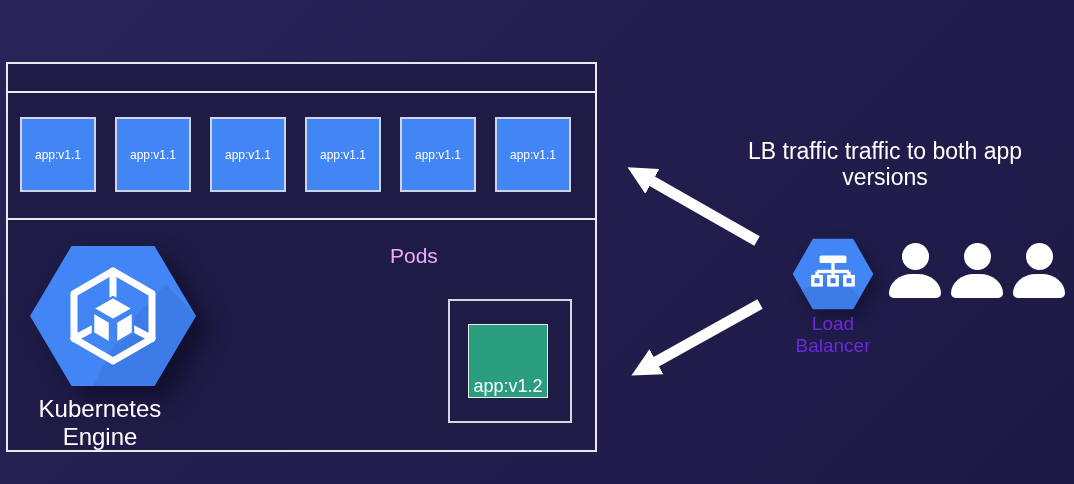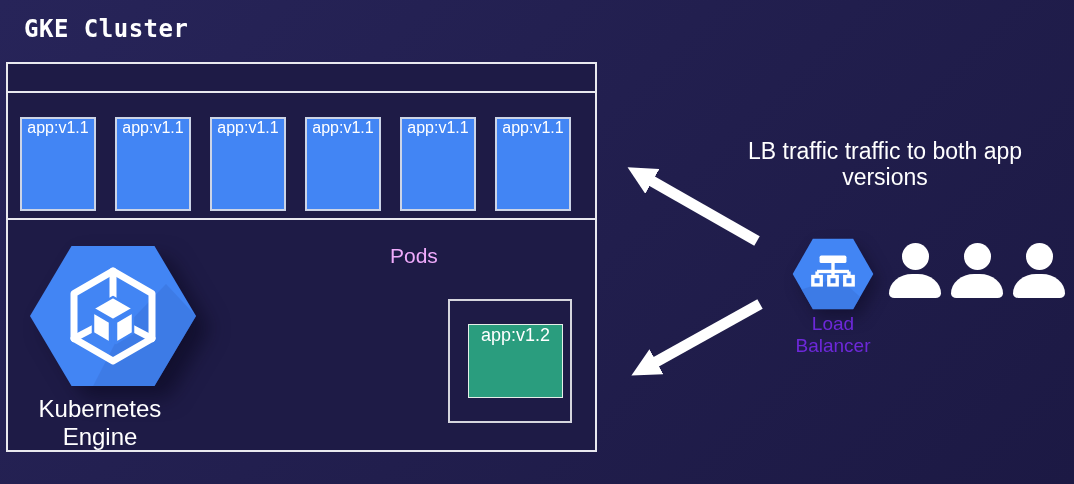--- a/index.html
+++ b/index.html
@@ -23,42 +23,42 @@
     position:absolute;left:6px;top:62px;width:587px;height:386px;
     border:2px solid #e9e9ef;background:#1e1b46;
   }
   .cluster-header{height:27px;border-bottom:2px solid #e9e9ef;}
   .pods-row{
     height:127px;border-bottom:2px solid #e9e9ef;
     display:flex;align-items:flex-start;padding:24px 0 0 12px;gap:19px;
     box-sizing:border-box;
   }
   .pod-v1{
-    width:76px;height:94px;flex:0 0 auto;box-sizing:border-box;
+    width:76px;height:75px;flex:0 0 auto;box-sizing:border-box;
     background:#4285f4;border:2px solid #ccd4e6;
-    display:flex;justify-content:center;
-    font-size:16px;color:#fff;white-space:nowrap;
+    display:flex;align-items:center;justify-content:center;
+    font-size:12px;color:#fff;white-space:nowrap;
   }
   .cluster-body{position:relative;height:228px;}
 
   .pods-label{position:absolute;left:382px;top:24px;font-size:21px;color:#f0abfc;}
 
   .gke-icon{position:absolute;left:22px;top:22px;
     filter:drop-shadow(14px 12px 10px rgba(8,6,28,.55));}
   .engine-label{position:absolute;left:4px;top:175px;width:176px;
     text-align:center;font-size:24px;color:#fff;}
 
   .v2-box{
     position:absolute;left:440px;top:79px;width:124px;height:124px;
     border:2px solid #d6d6de;box-sizing:border-box;
   }
   .pod-v2{
-    position:absolute;left:18px;top:23px;width:95px;height:74px;
+    position:absolute;left:18px;top:23px;width:80px;height:74px;
     background:#2a9d7e;border:1.5px solid #e6efe9;box-sizing:border-box;
-    display:flex;align-items:flex-start;justify-content:center;
+    display:flex;align-items:flex-end;justify-content:center;
     font-size:18px;color:#fff;white-space:nowrap;
   }
 
   
   .annotation{
     position:absolute;left:711px;top:138px;width:348px;
     text-align:center;font-size:23px;line-height:1.15;color:#fff;
   }
   .lb-icon{position:absolute;left:791px;top:237px;
     filter:drop-shadow(6px 8px 8px rgba(8,6,28,.45));}
@@ -72,21 +72,20 @@
     border-radius:26px 26px 6px 6px / 22px 22px 5px 5px;}
   .u1{left:889px;} .u2{left:951px;} .u3{left:1013px;}
 
   .arrows{position:absolute;left:0;top:0;pointer-events:none;}
 </style>
 </head>
 <body>
 
 <div class="stage">
 
-  <h1 class="title">GKE Cluster</h1>
 
   <div class="cluster">
     <div class="cluster-header"></div>
 
     <div class="pods-row">
       <div class="pod-v1">
           <span>app:v1.1</span>
         </div>
       <div class="pod-v1">
           <span>app:v1.1</span>

